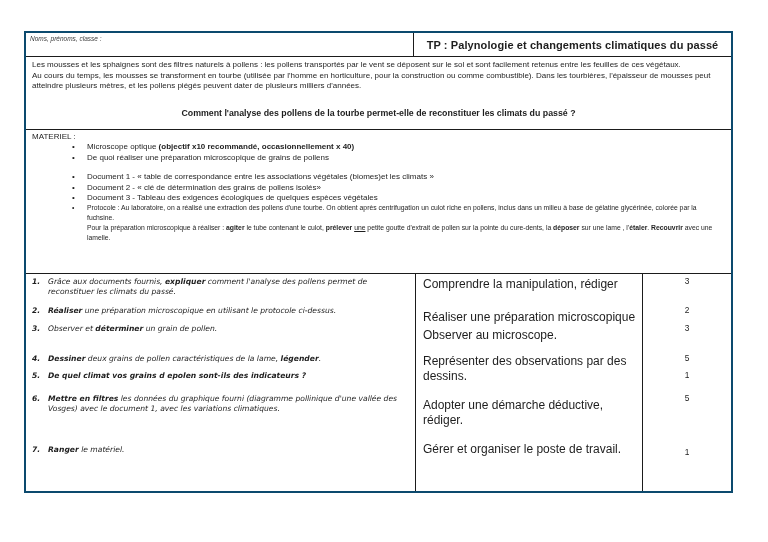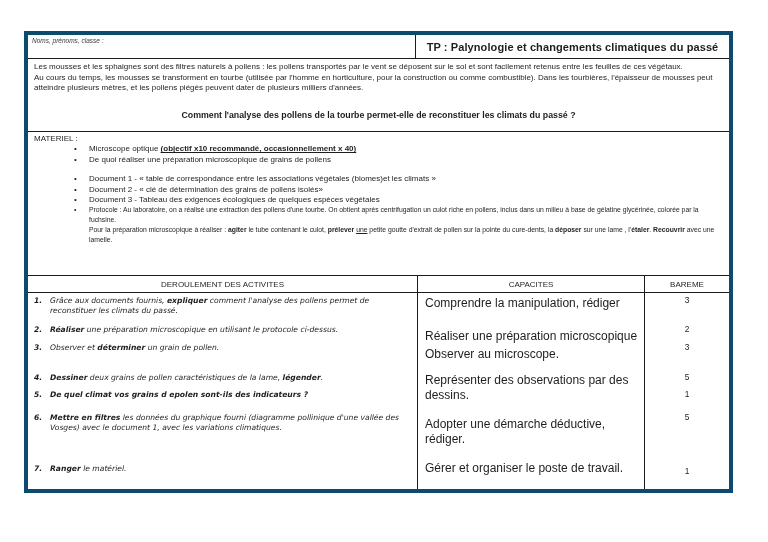--- a/index.html
+++ b/index.html
@@ -1,19 +1,19 @@
 <!DOCTYPE html>
 <html><head>
 <meta charset="utf-8">
 <style>
   * { margin:0; padding:0; box-sizing:border-box; }
   html,body { width:768px; height:542px; background:#ffffff; overflow:hidden;
               font-family:"Liberation Sans", sans-serif; color:#1e1e1e; }
   .page { position:absolute; left:24px; top:31px; width:709px; height:462px;
-          border:4px solid #0c4a6e; background:#fff; display:flex; flex-direction:column;justify-content:flex-end; }
+          border:2px solid #0c4a6e; background:#fff; display:flex; flex-direction:column;justify-content:flex-end; }
 
   
   .hdr { height:24px; border-bottom:1.5px solid #1b1b1b; display:flex; flex-shrink:0; }
   .hdr-left { width:387px; padding:2px 4px; font-size:6.5px; font-style:italic; color:#3a3a3a; }
   .hdr-right { flex:1; border-left:1.5px solid #1b1b1b; display:flex; align-items:center;
                justify-content:center; font-weight:bold; font-size:11px; letter-spacing:.1px; }
 
   
   .intro { height:73px; border-bottom:1.5px solid #1b1b1b; padding:3px 6px 0 6px;
            font-size:8px; line-height:1.32; flex-shrink:0; }
@@ -68,21 +68,21 @@
     <div>Les mousses et les sphaignes sont des filtres naturels à pollens : les pollens transportés par le vent se déposent sur le sol et sont facilement retenus entre les feuilles de ces végétaux.</div>
     <div>Au cours du temps, les mousses se transforment en tourbe (utilisée par l'homme en horticulture, pour la construction ou comme combustible). Dans les tourbières, l'épaisseur de mousses peut atteindre plusieurs mètres, et les pollens piégés peuvent dater de plusieurs milliers d'années.</div>
     <div class="question">Comment l'analyse des pollens de la tourbe permet-elle de reconstituer les climats du passé ?</div>
   </div>
 
   <div class="matdoc">
     <div class="sec-label">MATERIEL :</div>
     <div class="blist">
       <div class="brow">
         <span class="bullet">•</span>
-        <span class="bt"><span>Microscope optique </span><span style="font-weight: bold; text-decoration: underline;">(objectif x10 recommandé, occasionnellement x 40)</span></span>
+        <span class="bt"><span>Microscope optique </span><span style="font-weight: bold;">(objectif x10 recommandé, occasionnellement x 40)</span></span>
       </div>
       <div class="brow">
         <span class="bullet">•</span>
         <span class="bt"><span>De quoi réaliser une préparation microscopique de grains de pollens</span></span>
       </div>
     </div>
     <div class="gap8"></div>
     <div class="blist">
       <div class="brow">
         <span class="bullet">•</span>
@@ -99,25 +99,20 @@
       <div class="brow proto">
         <span class="bullet">•</span>
         <span class="bt">
           <div><span>Protocole : Au laboratoire, on a réalisé une extraction des pollens d'une tourbe. On obtient après centrifugation un culot riche en pollens, inclus dans un milieu à base de gélatine glycérinée, colorée par la fuchsine.</span></div>
           <div><span>Pour la préparation microscopique à réaliser : </span><span style="font-weight: bold;">agiter</span><span> le tube contenant le culot, </span><span style="font-weight: bold;">prélever</span><span> </span><span style="text-decoration: underline;">une</span><span> petite goutte d'extrait de pollen sur la pointe du cure-dents, la </span><span style="font-weight: bold;">déposer</span><span> sur une lame , l'</span><span style="font-weight: bold;">étaler</span><span>. </span><span style="font-weight: bold;">Recouvrir</span><span> avec une lamelle.</span></div>
         </span>
       </div>
     </div>
   </div>
 
-  <div class="thead">
-    <div class="th th1">DEROULEMENT DES ACTIVITES</div>
-    <div class="th th2">CAPACITES</div>
-    <div class="th th3">BAREME</div>
-  </div>
 
   <div class="tbody">
 
     <div class="act">
       <div class="actline">
           <span class="num">1.</span>
           <span class="atext"><span>Grâce aux documents fournis, </span><span style="font-weight: bold;">expliquer</span><span> comment l'analyse des pollens permet de reconstituer les climats du passé.</span></span>
         </div>
     </div>
     <div class="cap">Comprendre la manipulation, rédiger</div>

